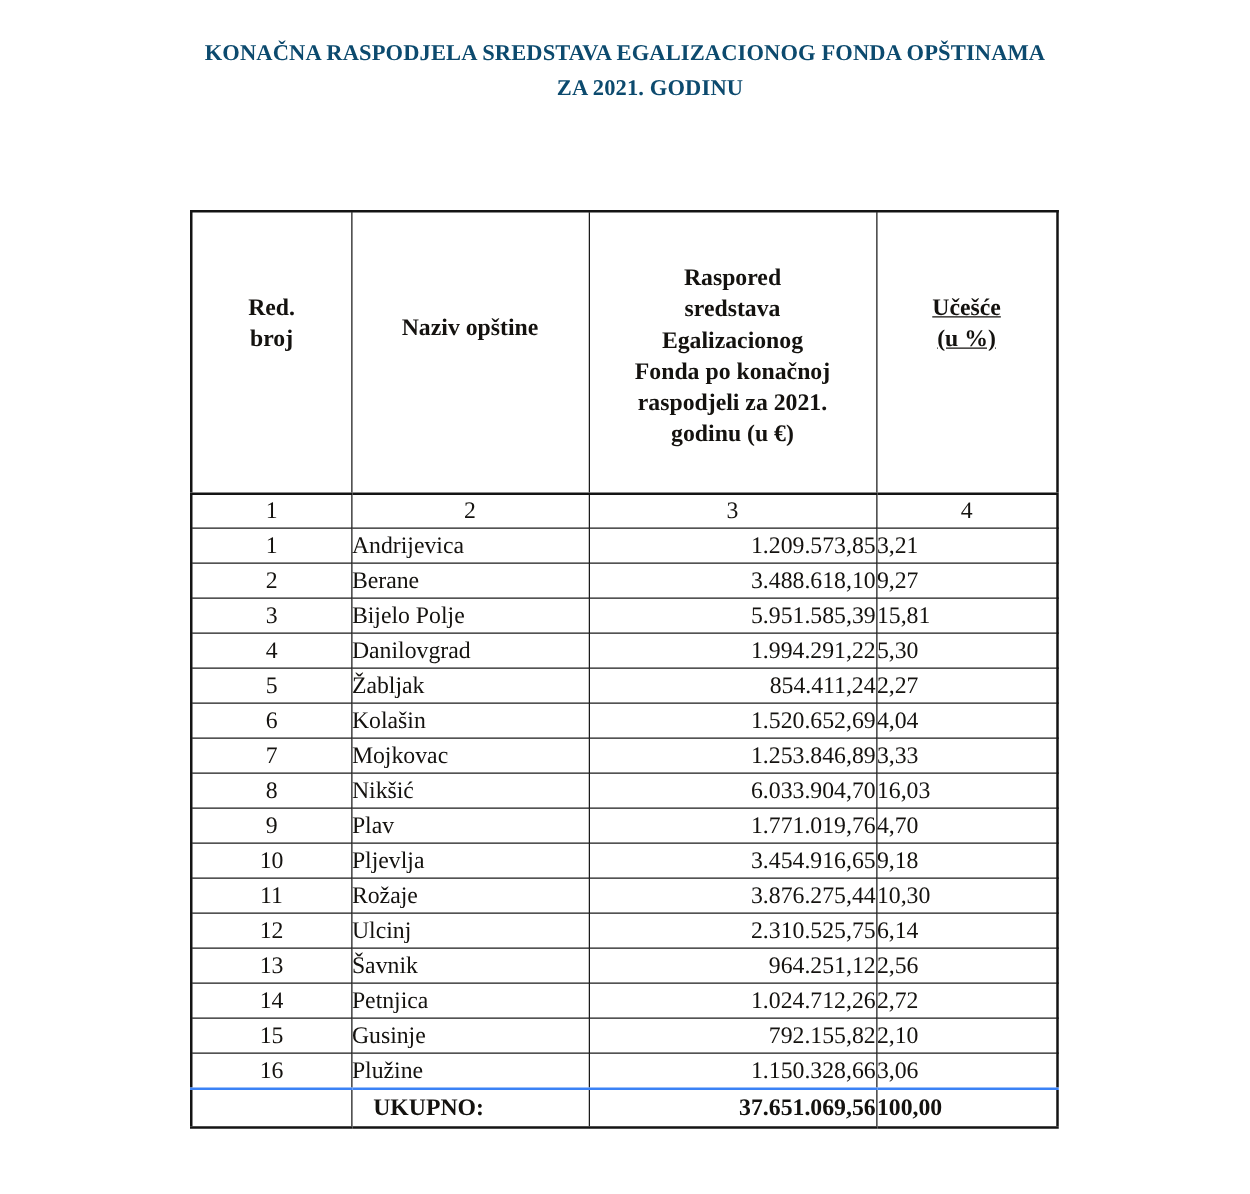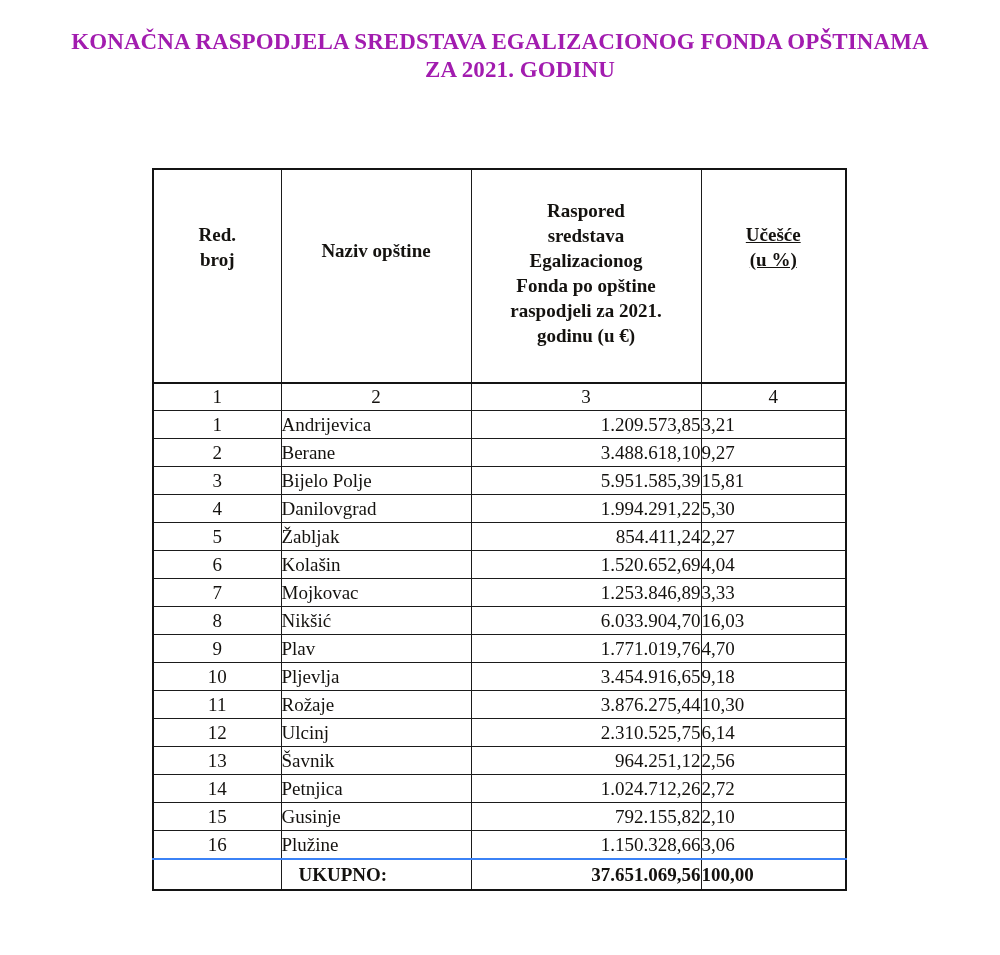--- a/index.html
+++ b/index.html
@@ -26,24 +26,24 @@
 
   
   .doc-title {
     position: absolute;
     left: 0;
     top: 28px;
     width: 1000px;
     text-align: center;
     font-family: "Liberation Serif", "DejaVu Serif", serif;
     font-weight: bold;
-    font-size: 23px;
+    font-size: 18px;
     line-height: 28px;
     letter-spacing: 0.1px;
-    color: #a21caf;
+    color: #0c4a6e;
   }
   .doc-title .line1 { display: block; }
   .doc-title .line2 { display: block; margin-left: 40px; }
 
   
   .table-wrap {
     position: absolute;
     left: 152px;
     top: 168px;
     width: 693px;
@@ -76,21 +76,21 @@
 
   
   tr.header-row th {
     height: 212px;
     font-weight: bold;
     text-align: center;
     vertical-align: top;
     font-size: 19px;
     line-height: 25px;
     border-bottom: 2px solid #141414;
-    padding-top: 0;
+    padding-top: 12px;
   }
   tr.header-row th .hpad {
     display: block;
     padding-top: 36px;
     padding-left: 4px;
     padding-right: 4px;
   }
   tr.header-row th.h-col3 .hpad { padding-top: 28px; }
   tr.header-row th.h-col4 .hpad { padding-top: 52px; text-decoration: underline; }
   tr.header-row th.h-col1 .hpad { padding-top: 52px; text-align: center; }
@@ -163,21 +163,21 @@
             </span>
           </th>
           <th class="h-col2">
             <span class="hpad">Naziv opštine</span>
           </th>
           <th class="h-col3">
             <span class="hpad">
               <span>Raspored</span><br>
               <span>sredstava</span><br>
               <span>Egalizacionog</span><br>
-              <span>Fonda po opštine</span><br>
+              <span>Fonda po konačnoj</span><br>
               <span>raspodjeli za 2021.</span><br>
               <span>godinu (u €)</span>
             </span>
           </th>
           <th class="h-col4">
             <span class="hpad">
               <span>Učešće</span><br>
               <span>(u %)</span>
             </span>
           </th>

